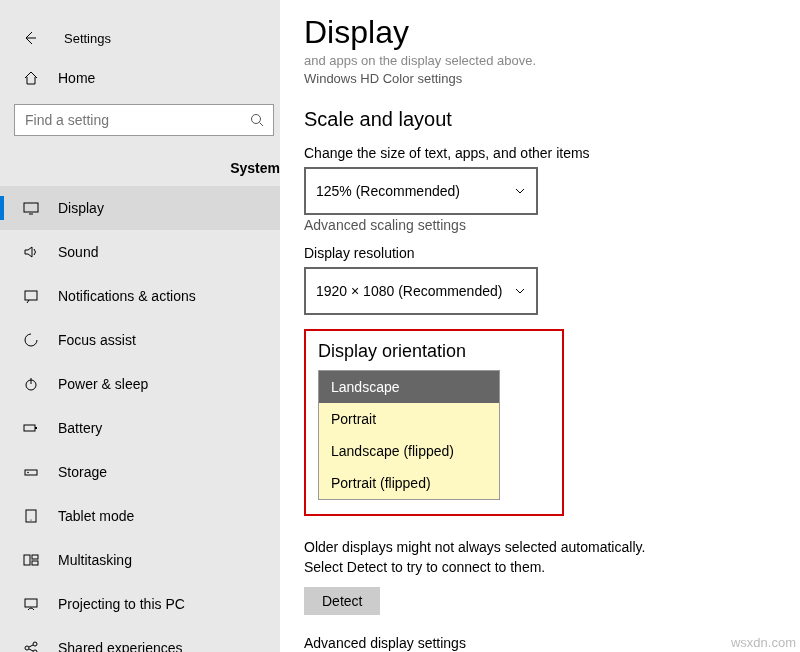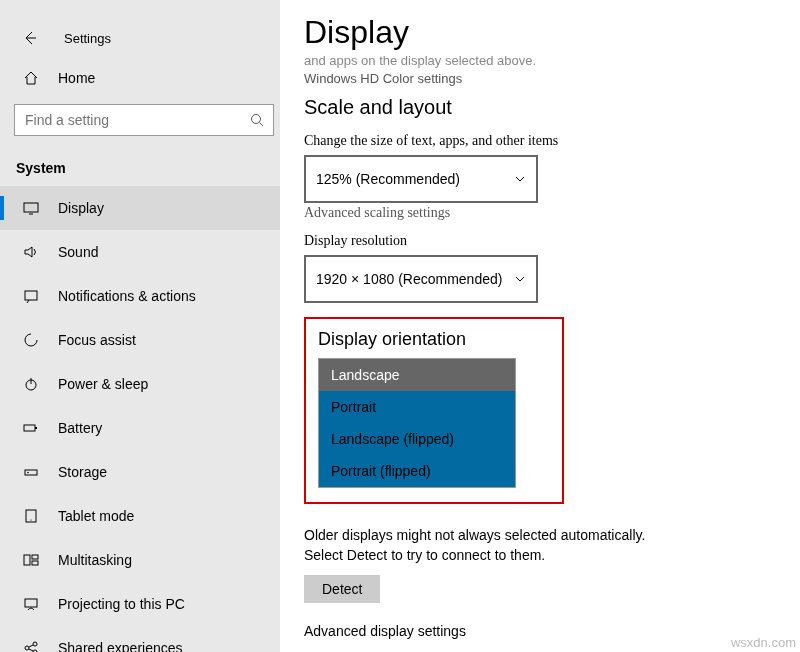--- a/index.html
+++ b/index.html
@@ -7,36 +7,36 @@
   .app { display: flex; width: 100%; height: 100%; }
   .sidebar { width: 280px; background: #e8e8e8; height: 100%; padding-top: 24px; position: relative; }
   .topbar { display: flex; align-items: center; padding: 4px 8px 12px 20px; }
   .back { width: 20px; height: 20px; display:flex; align-items:center; justify-content:center; }
   .title { margin-left: 24px; font-size: 13px; }
   .home-row { display:flex; align-items:center; padding: 10px 0 10px 22px; }
   .home-icon { width:18px; display:flex; justify-content:center; }
   .home-label { margin-left: 18px; }
   .search-box { margin: 8px 6px 10px 14px; height: 32px; border: 1px solid #999; background:#fff; display:flex; align-items:center; padding: 0 8px; }
   .search-box input { flex:1; border:none; outline:none; font-size:14px; background:transparent; color:#555; font-style: normal; }
-  .section-head { padding: 14px 0 10px 16px; font-weight:600; }
+  .section-head { padding: 14px 0 10px 16px; font-weight:600;text-align:right; }
   .nav-item { display:flex; align-items:center; height: 44px; padding-left: 22px; position:relative; }
   .nav-item.selected { background:#d9d9d9; }
   .nav-item.selected::before { content:""; position:absolute; left:0; top:10px; bottom:10px; width:4px; background:#0078d7; }
   .nav-icon { width:18px; display:flex; justify-content:center; color:#333; }
   .nav-label { margin-left: 18px; }
   .content { flex:1; padding: 14px 30px 0 24px; overflow:hidden; position:relative; }
   h1 { font-weight:300; font-size:32px; margin:0 0 2px 0; }
   .muted { color:#888; font-size:13px; margin:2px 0; }
-  h2 { font-weight:400; font-size:20px; margin: 10px 0 14px 0; }
-  .label { font-size:14px; margin: 12px 0 6px 0; font-family: Liberation Serif, serif; }
+  h2 { font-weight:400; font-size:20px; margin: 22px 0 14px 0; }
+  .label { font-size:14px; margin: 12px 0 6px 0; }
   .select { width:234px; height:48px; border:2px solid #666; background:#fff; display:flex; align-items:center; padding:0 10px; justify-content:space-between; }
   .chev { }
   .orient-box { border:2px solid #d00000; padding: 10px 12px 14px 12px; margin-top:14px; width:260px; }
   .orient-label { font-size:18px; margin-bottom:8px; }
-  .dd { width:198px; border:1px solid #999; background:#0369a1; }
+  .dd { width:182px; border:1px solid #999; background:#fef9c3; }
   .dd .opt { padding:8px 12px; font-size:14px; }
   .dd .opt.sel { background:#666; color:#fff; }
   .detect-text { font-size:14px; margin:22px 0 10px 0; line-height:1.4; max-width:380px; }
   .detect-btn { display:inline-block; background:#ccc; padding:6px 18px; }
   .linkish { font-size:14px; margin:20px 0 6px 0; color:#000; }
   .watermark { position:absolute; right:4px; bottom:2px; font-size:13px; color:#bbb; }
   svg { display:block; }
 </style>
 </head>
 <body>

